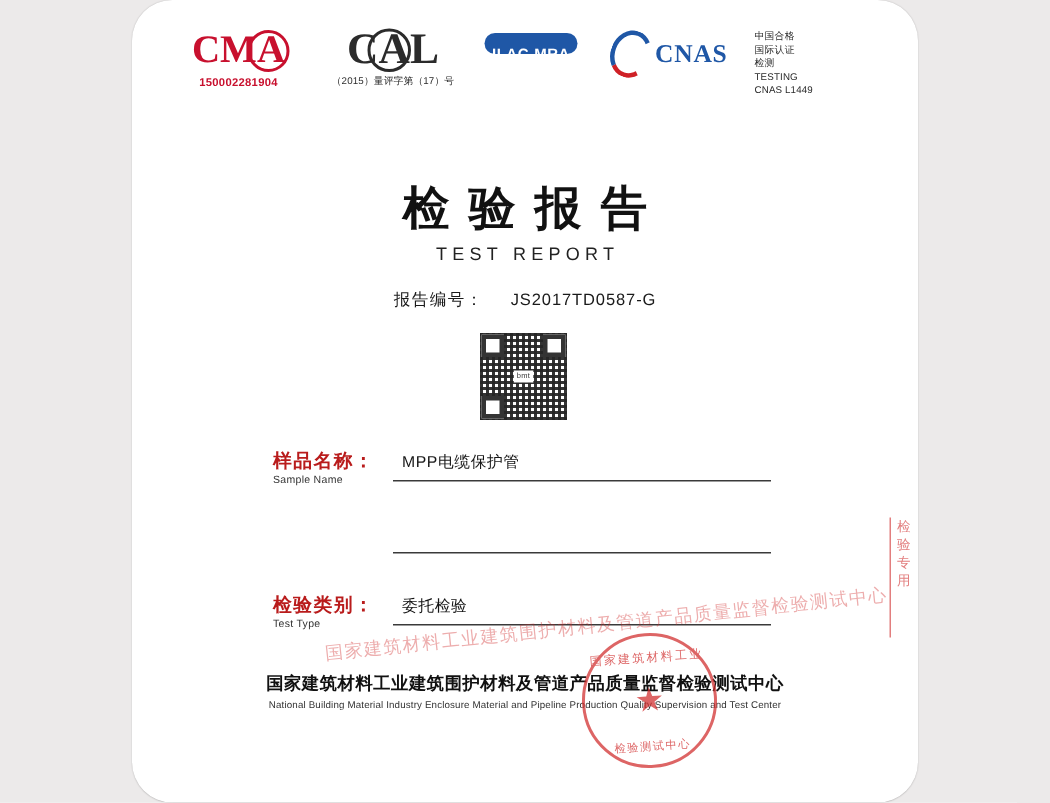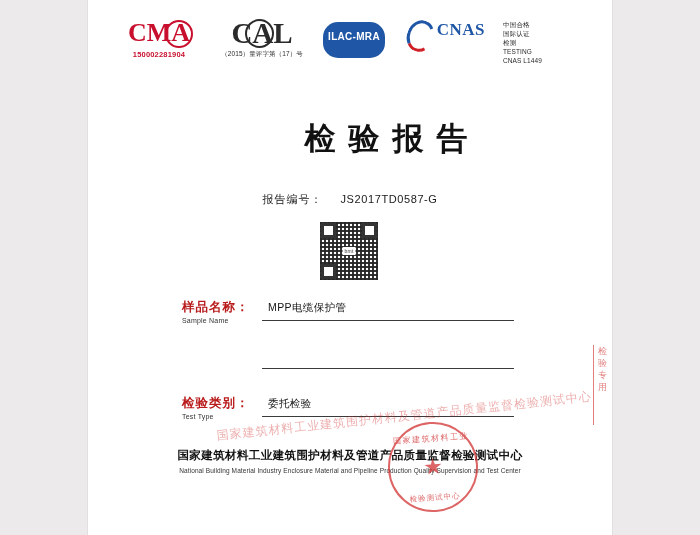--- a/index.html
+++ b/index.html
@@ -20,20 +20,21 @@
     background: #eceaea;
   }
   .sheet {
     position: absolute;
     left: 88px;
     top: 0px;
     width: 524px;
     height: 535px;
     background: #ffffff;
     box-shadow: 0 0 1px rgba(0,0,0,0.25);
+    border-radius: 27px;
   }
 
   
   .logo-row {
     position: absolute;
     left: 0;
     top: 18px;
     width: 524px;
     height: 66px;
     display: flex;
@@ -99,34 +100,34 @@
     font-size: 6.5px;
     color: #2b2b2b;
     margin-top: 2px;
     letter-spacing: 0.1px;
   }
 
   
   .ilac { width: 66px; padding-top: 4px; }
   .ilac-badge {
     width: 62px;
-    height: 36px;
+    height: 14px;
     border-radius: 15px;
     background: #1f57a6;
     color: #ffffff;
     font-size: 10px;
     font-weight: bold;
     line-height: 30px;
     letter-spacing: 0.3px;
     position: relative;
   }
 
   
   .cnas { width: 78px; padding-top: 2px; }
-  .cnas-wrap { display: flex; align-items: flex-start; justify-content: center; gap: 3px; }
+  .cnas-wrap { display: flex; align-items: center; justify-content: center; gap: 3px; }
   .cnas-swirl {
     width: 26px; height: 26px; border-radius: 50%;
     border: 3px solid #1f57a6;
     border-right-color: transparent;
     border-bottom-color: #cf2127;
     transform: rotate(20deg);
   }
   .cnas-text {
     font-family: "Liberation Serif", serif;
     font-size: 17px;
@@ -153,21 +154,20 @@
     top: 118px;
     left: 0;
     width: 524px;
     text-align: center;
     font-family: "Liberation Serif", serif;
     font-size: 31px;
     font-weight: bold;
     letter-spacing: 13px;
     color: #111111;
     text-indent: 13px;
-    padding-left: 36px;
   }
   .title-en {
     position: absolute;
     top: 162px;
     left: 0;
     width: 524px;
     text-align: center;
     font-size: 12px;
     letter-spacing: 3.5px;
     color: #222222;
@@ -398,20 +398,21 @@
       <div class="cnas-desc">
         <div class="cn">中国合格</div>
         <div class="cn">国际认证</div>
         <div class="cn">检测</div>
         <div class="en">TESTING</div>
         <div class="en">CNAS L1449</div>
       </div>
     </div>
 
     <div class="title-cn">检验报告</div>
+    <div class="title-en">TEST    REPORT</div>
 
     <div class="report-no">
       <span>报告编号：</span><span class="num">JS2017TD0587-G</span>
     </div>
 
     <div class="qr">
       <span class="finder f1"></span>
       <span class="finder f2"></span>
       <span class="finder f3"></span>
       <span class="center-tag">bmt</span>

